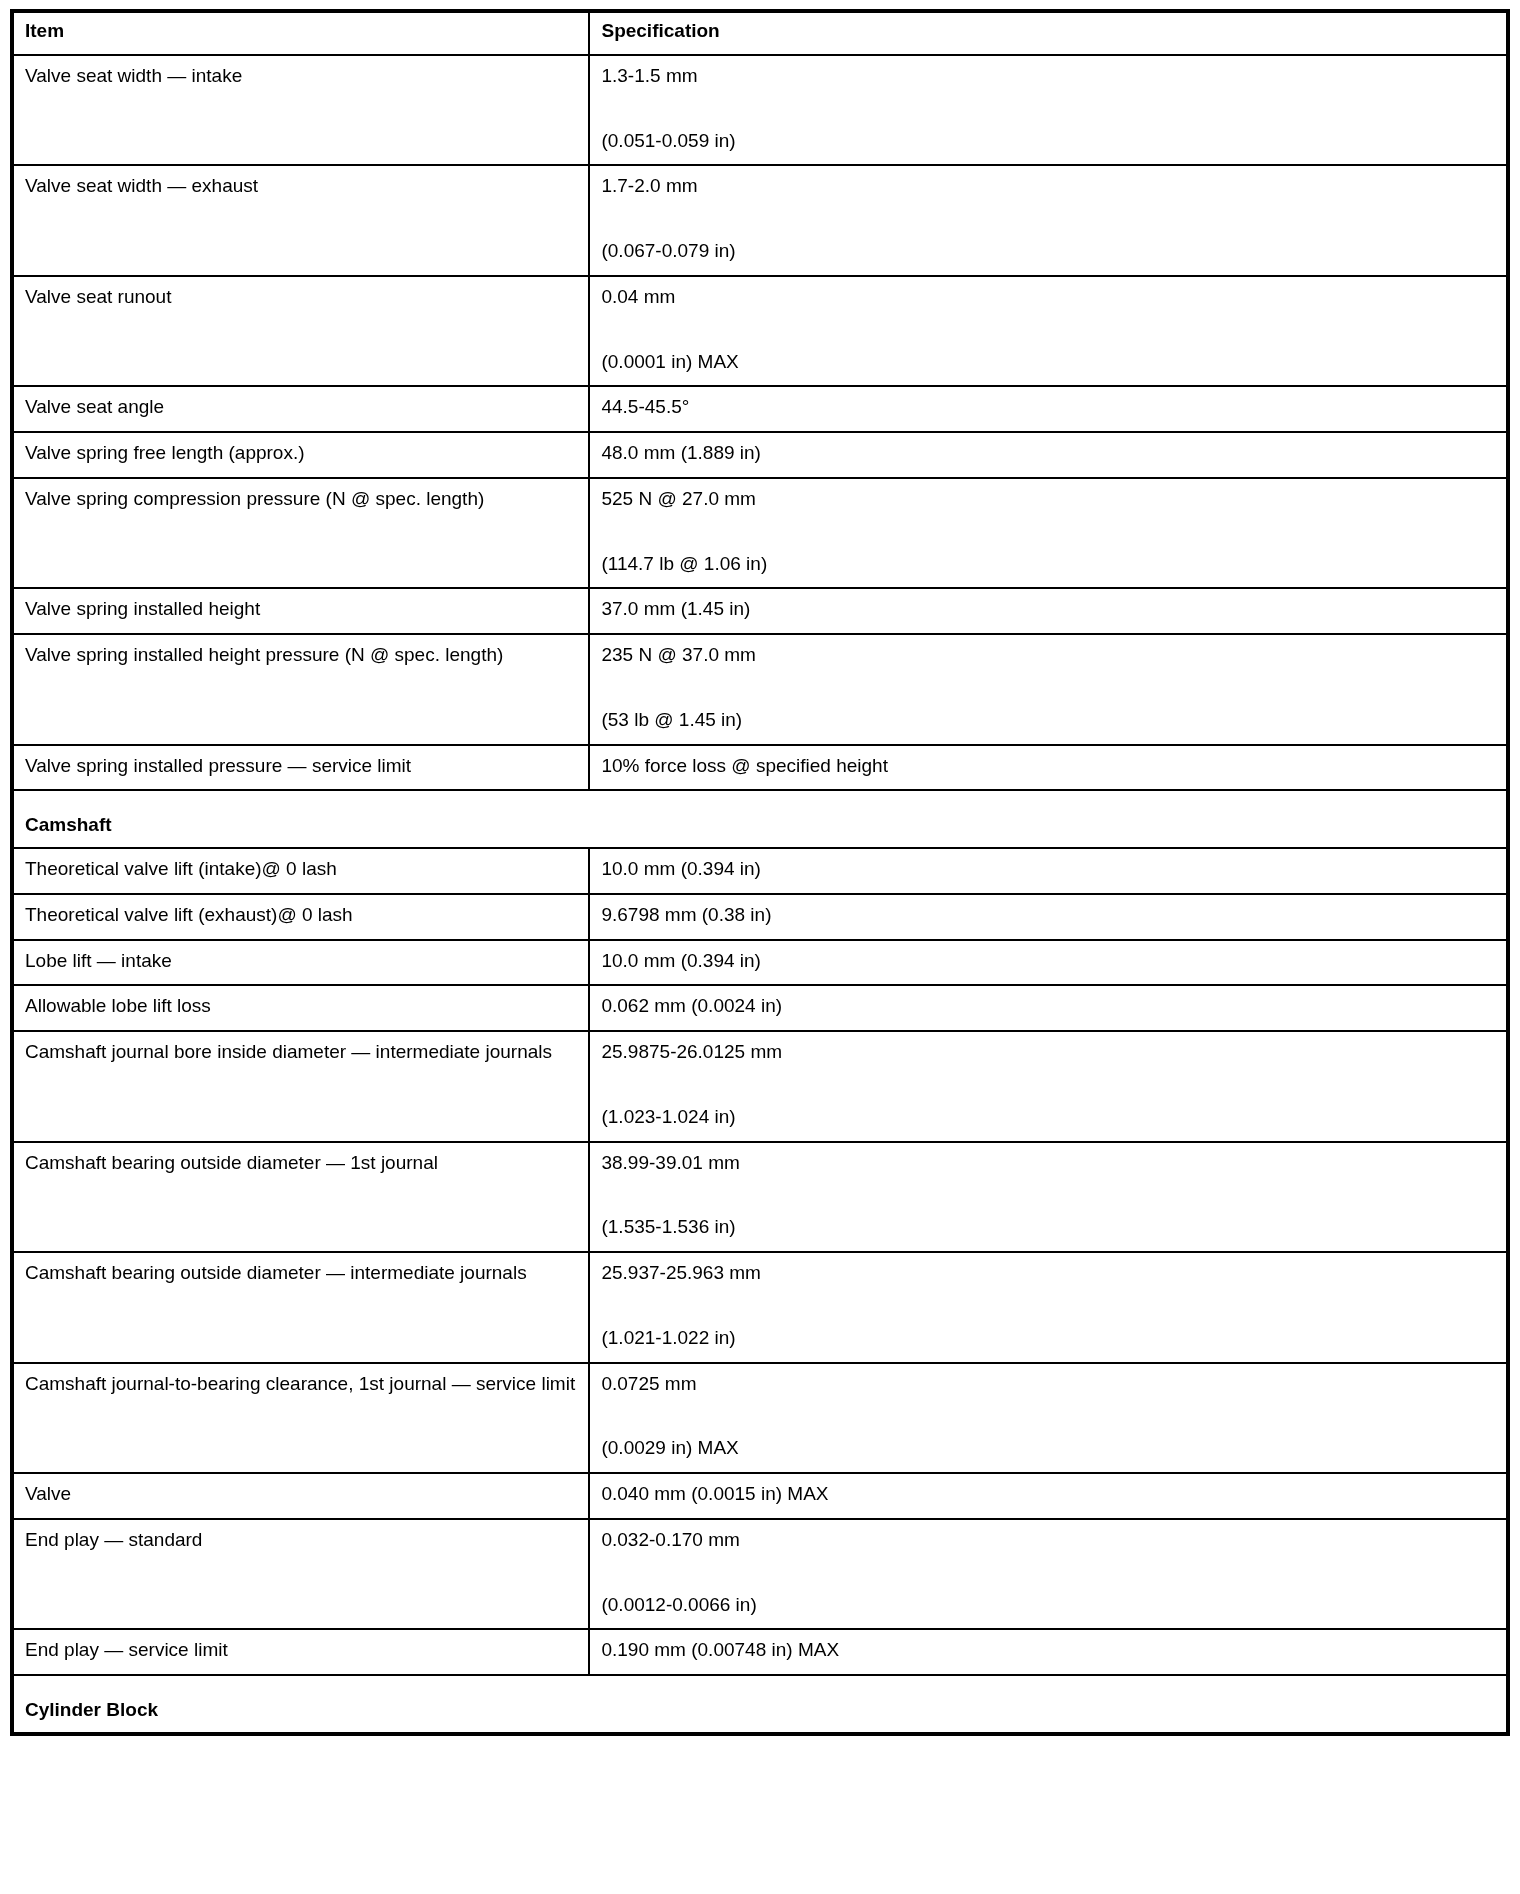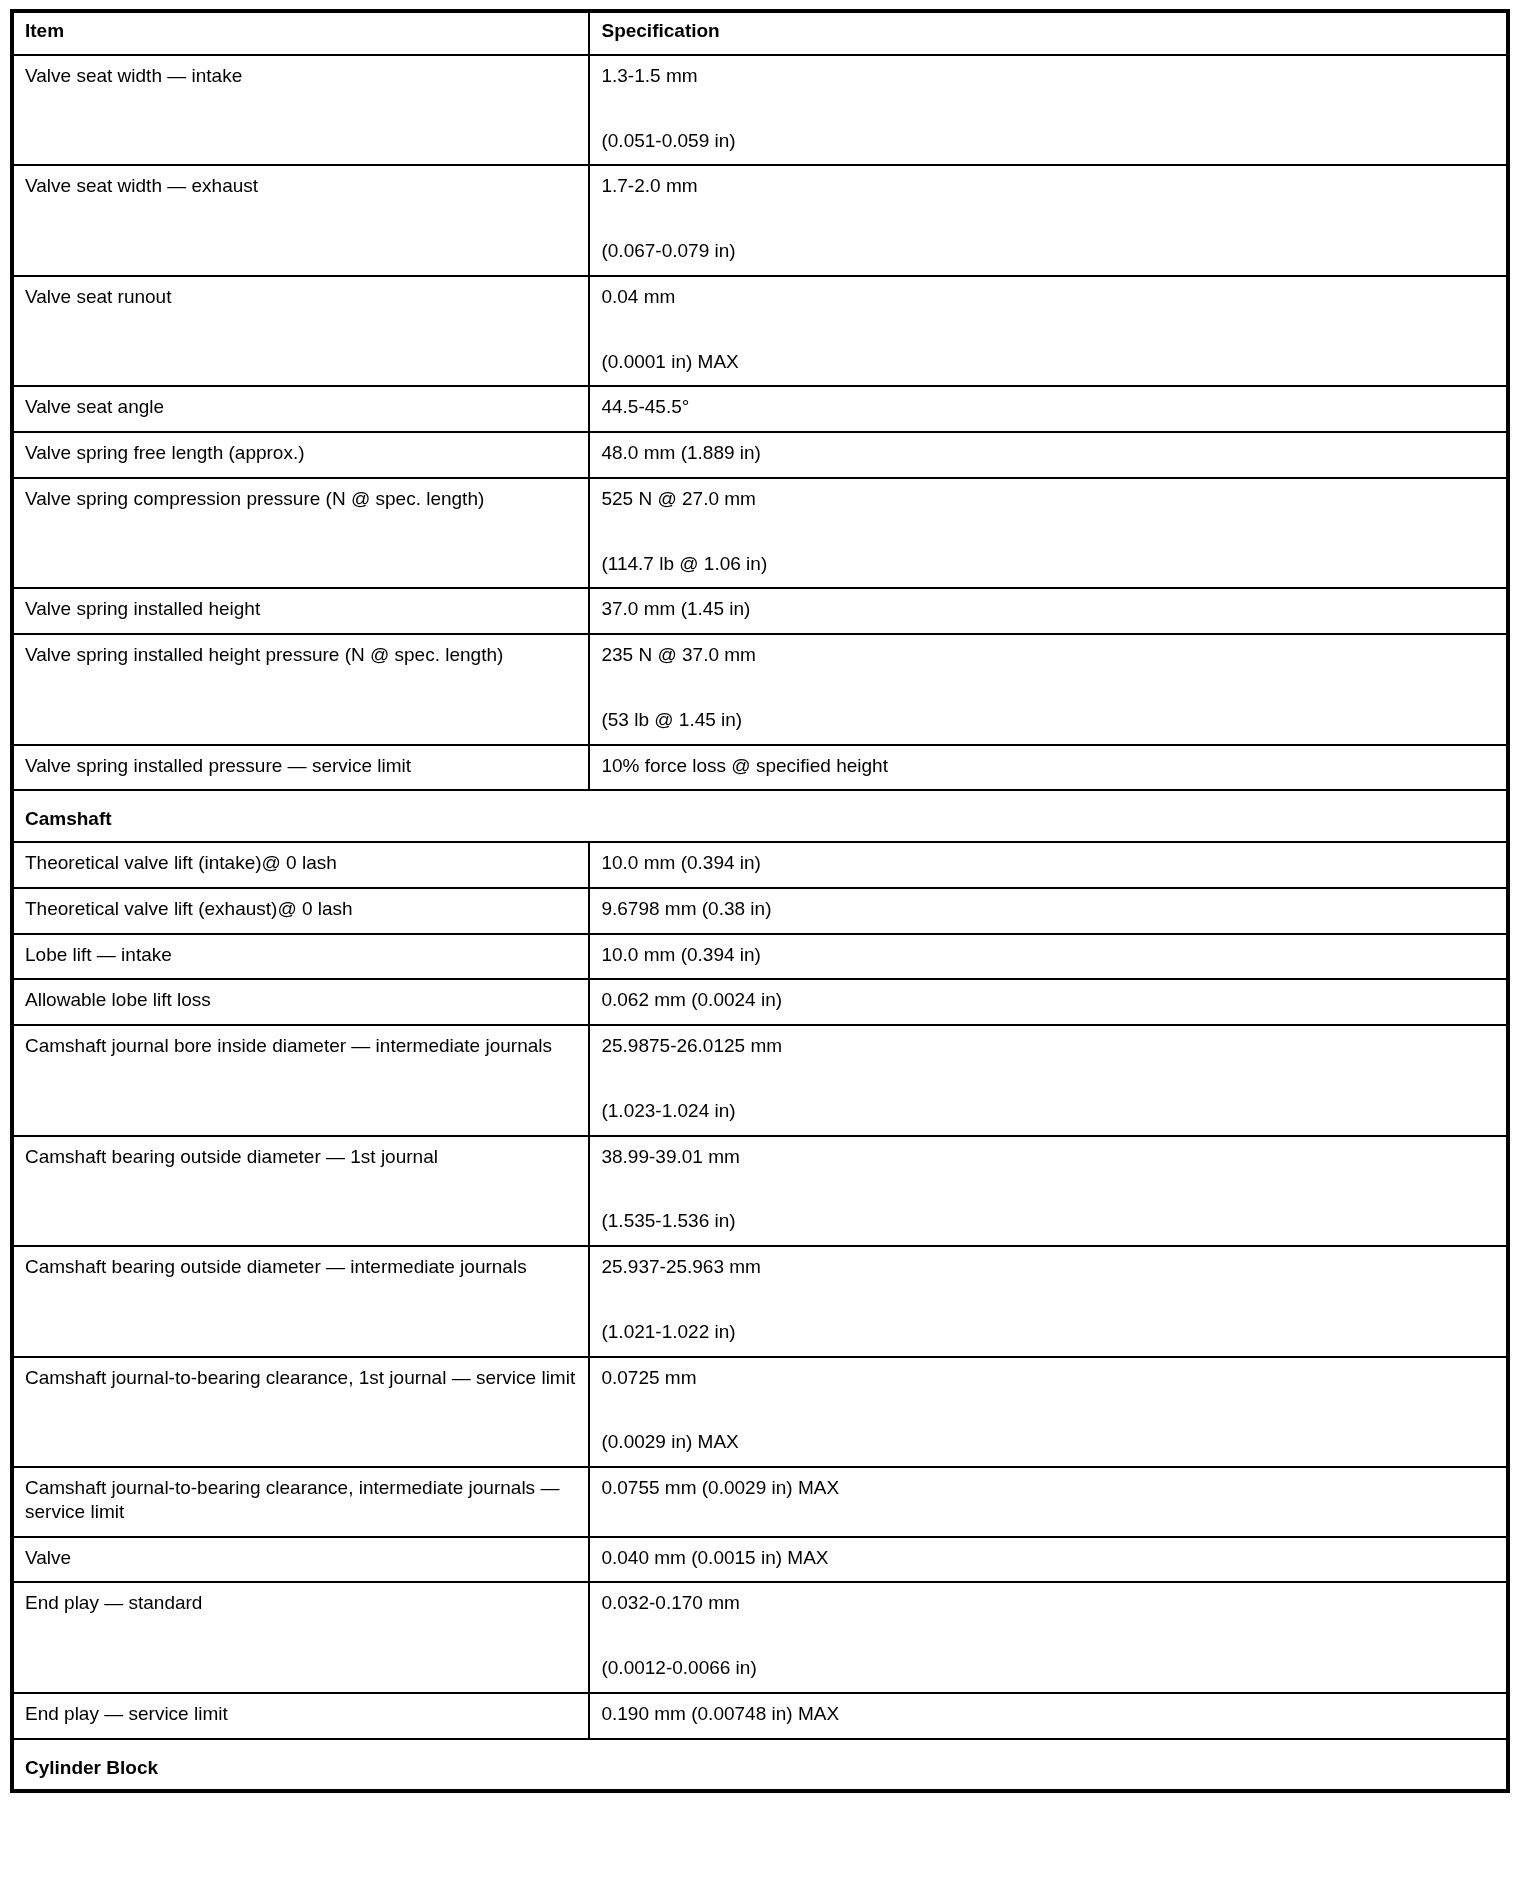--- a/index.html
+++ b/index.html
@@ -32,21 +32,21 @@
   }
   th {
     font-weight: bold;
     padding-top: 6px;
     padding-bottom: 11px;
   }
   col.item-col { width: 38.6%; }
   col.spec-col { width: 61.4%; }
   td.section-cell {
     font-weight: bold;
-    padding-top: 16px;
+    padding-top: 22px;
     padding-bottom: 10px;
   }
   .spec-line { margin: 0; }
   .spec-line + .spec-line { margin-top: 41px; }
   tr.data-row td { min-height: 44px; }
 </style>
 </head>
 <body>
 
 <table class="spec-table">
@@ -169,26 +169,20 @@
         </td>
       </tr>
       <tr class="data-row">
         <td>Camshaft journal-to-bearing clearance, 1st journal — service limit</td>
         <td>
           <div class="spec-line">0.0725 mm</div>
           <div class="spec-line">(0.0029 in) MAX</div>
         </td>
       </tr>
       <tr class="data-row">
-        <td>Camshaft journal-to-bearing clearance, intermediate journals — service limit</td>
-        <td>
-          <div class="spec-line">0.0755 mm (0.0029 in) MAX</div>
-        </td>
-      </tr>
-      <tr class="data-row">
         <td>Valve</td>
         <td>
           <div class="spec-line">0.040 mm (0.0015 in) MAX</div>
         </td>
       </tr>
       <tr class="data-row">
         <td>End play — standard</td>
         <td>
           <div class="spec-line">0.032-0.170 mm</div>
           <div class="spec-line">(0.0012-0.0066 in)</div>

